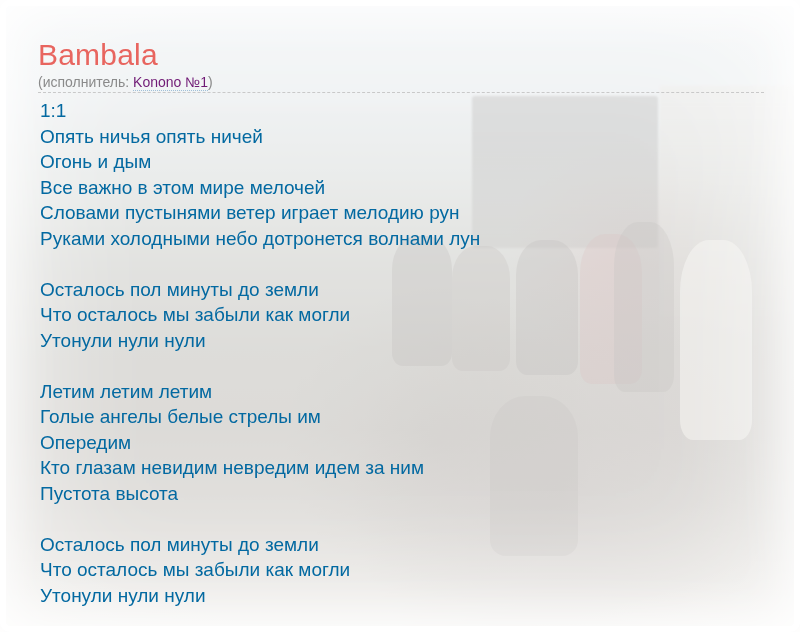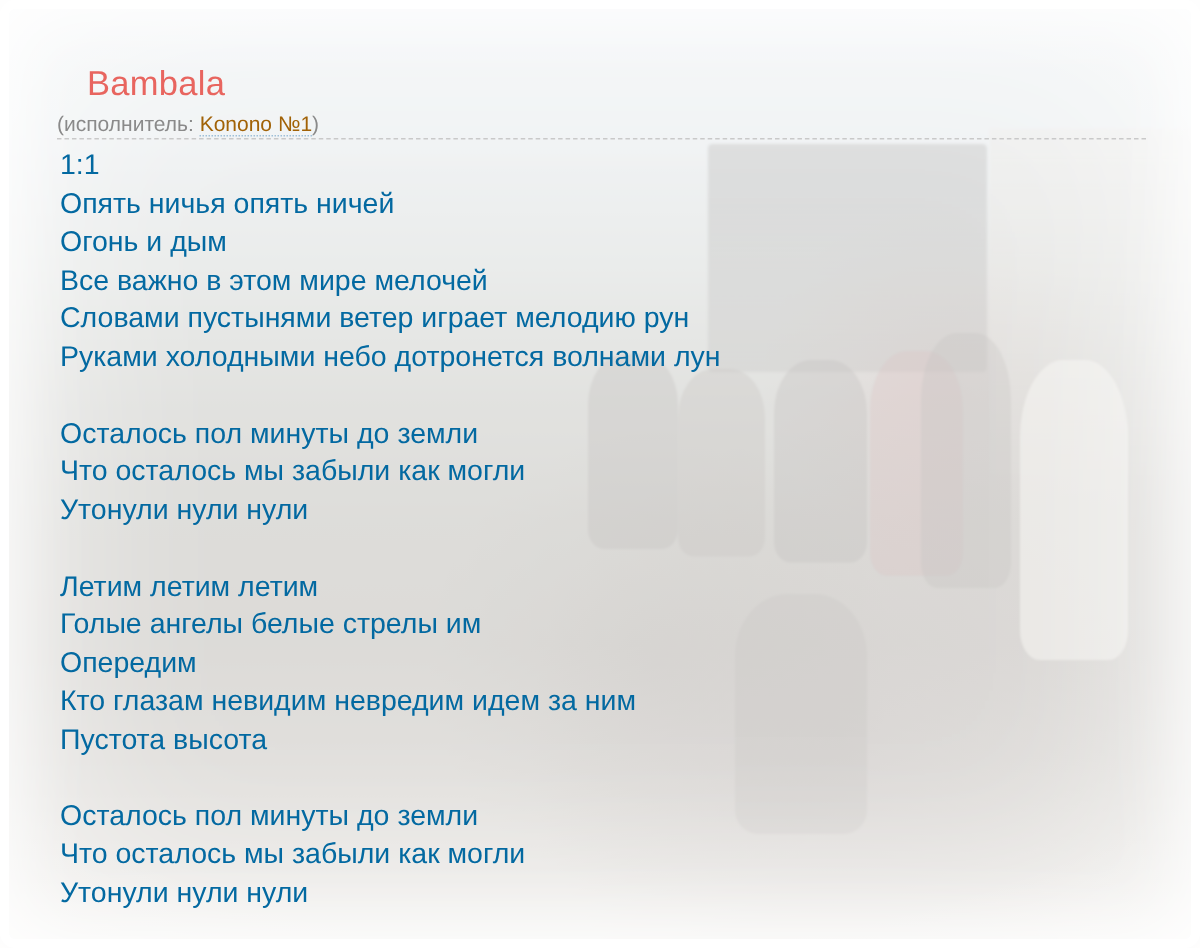--- a/index.html
+++ b/index.html
@@ -104,35 +104,34 @@
     height: 632px;
   }
 
   .header {
     position: absolute;
     left: 38px;
     top: 40px;
     width: 726px;
   }
   .song-title {
-    font-size: 23px;
+    font-size: 30px;
     color: #e8655f;
     font-weight: normal;
     line-height: 30px;
     letter-spacing: 0.2px;
-    margin-left: 20px;
   }
   .artist-line {
     margin-top: 3px;
     font-size: 14px;
     color: #8a8a8a;
     line-height: 18px;
   }
   .artist-link {
-    color: #a16207;
+    color: #701a75;
     text-decoration: none;
     border-bottom: 1px dotted #9fc0d8;
     cursor: pointer;
   }
   .divider {
     position: absolute;
     left: 38px;
     top: 92px;
     width: 726px;
     border-top: 1px dashed #c9c9c9;

